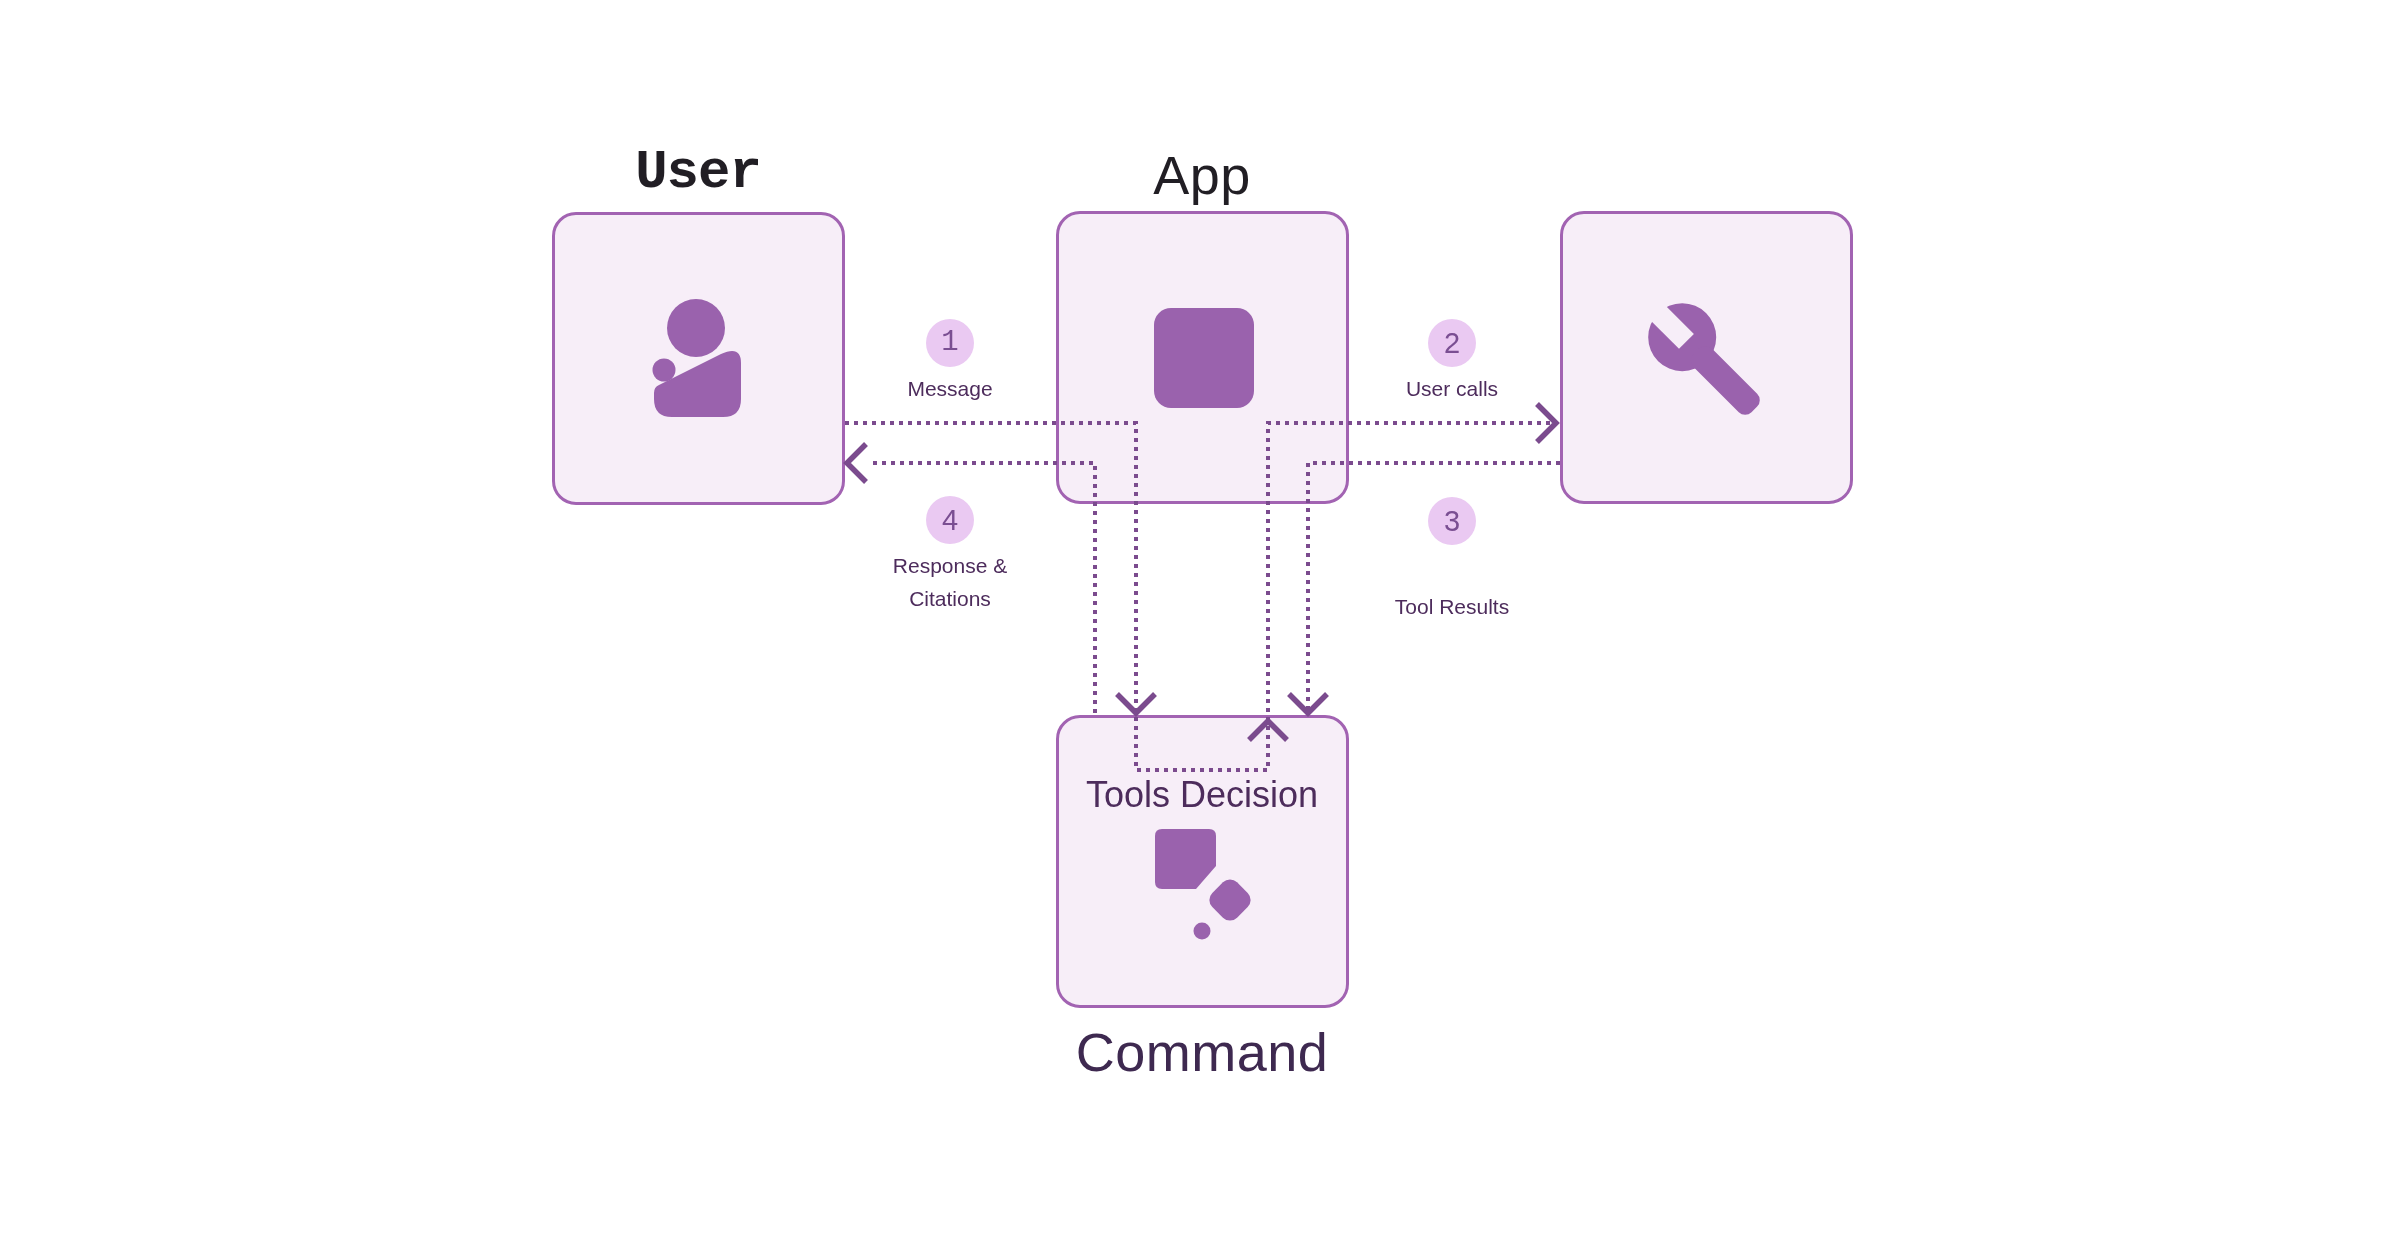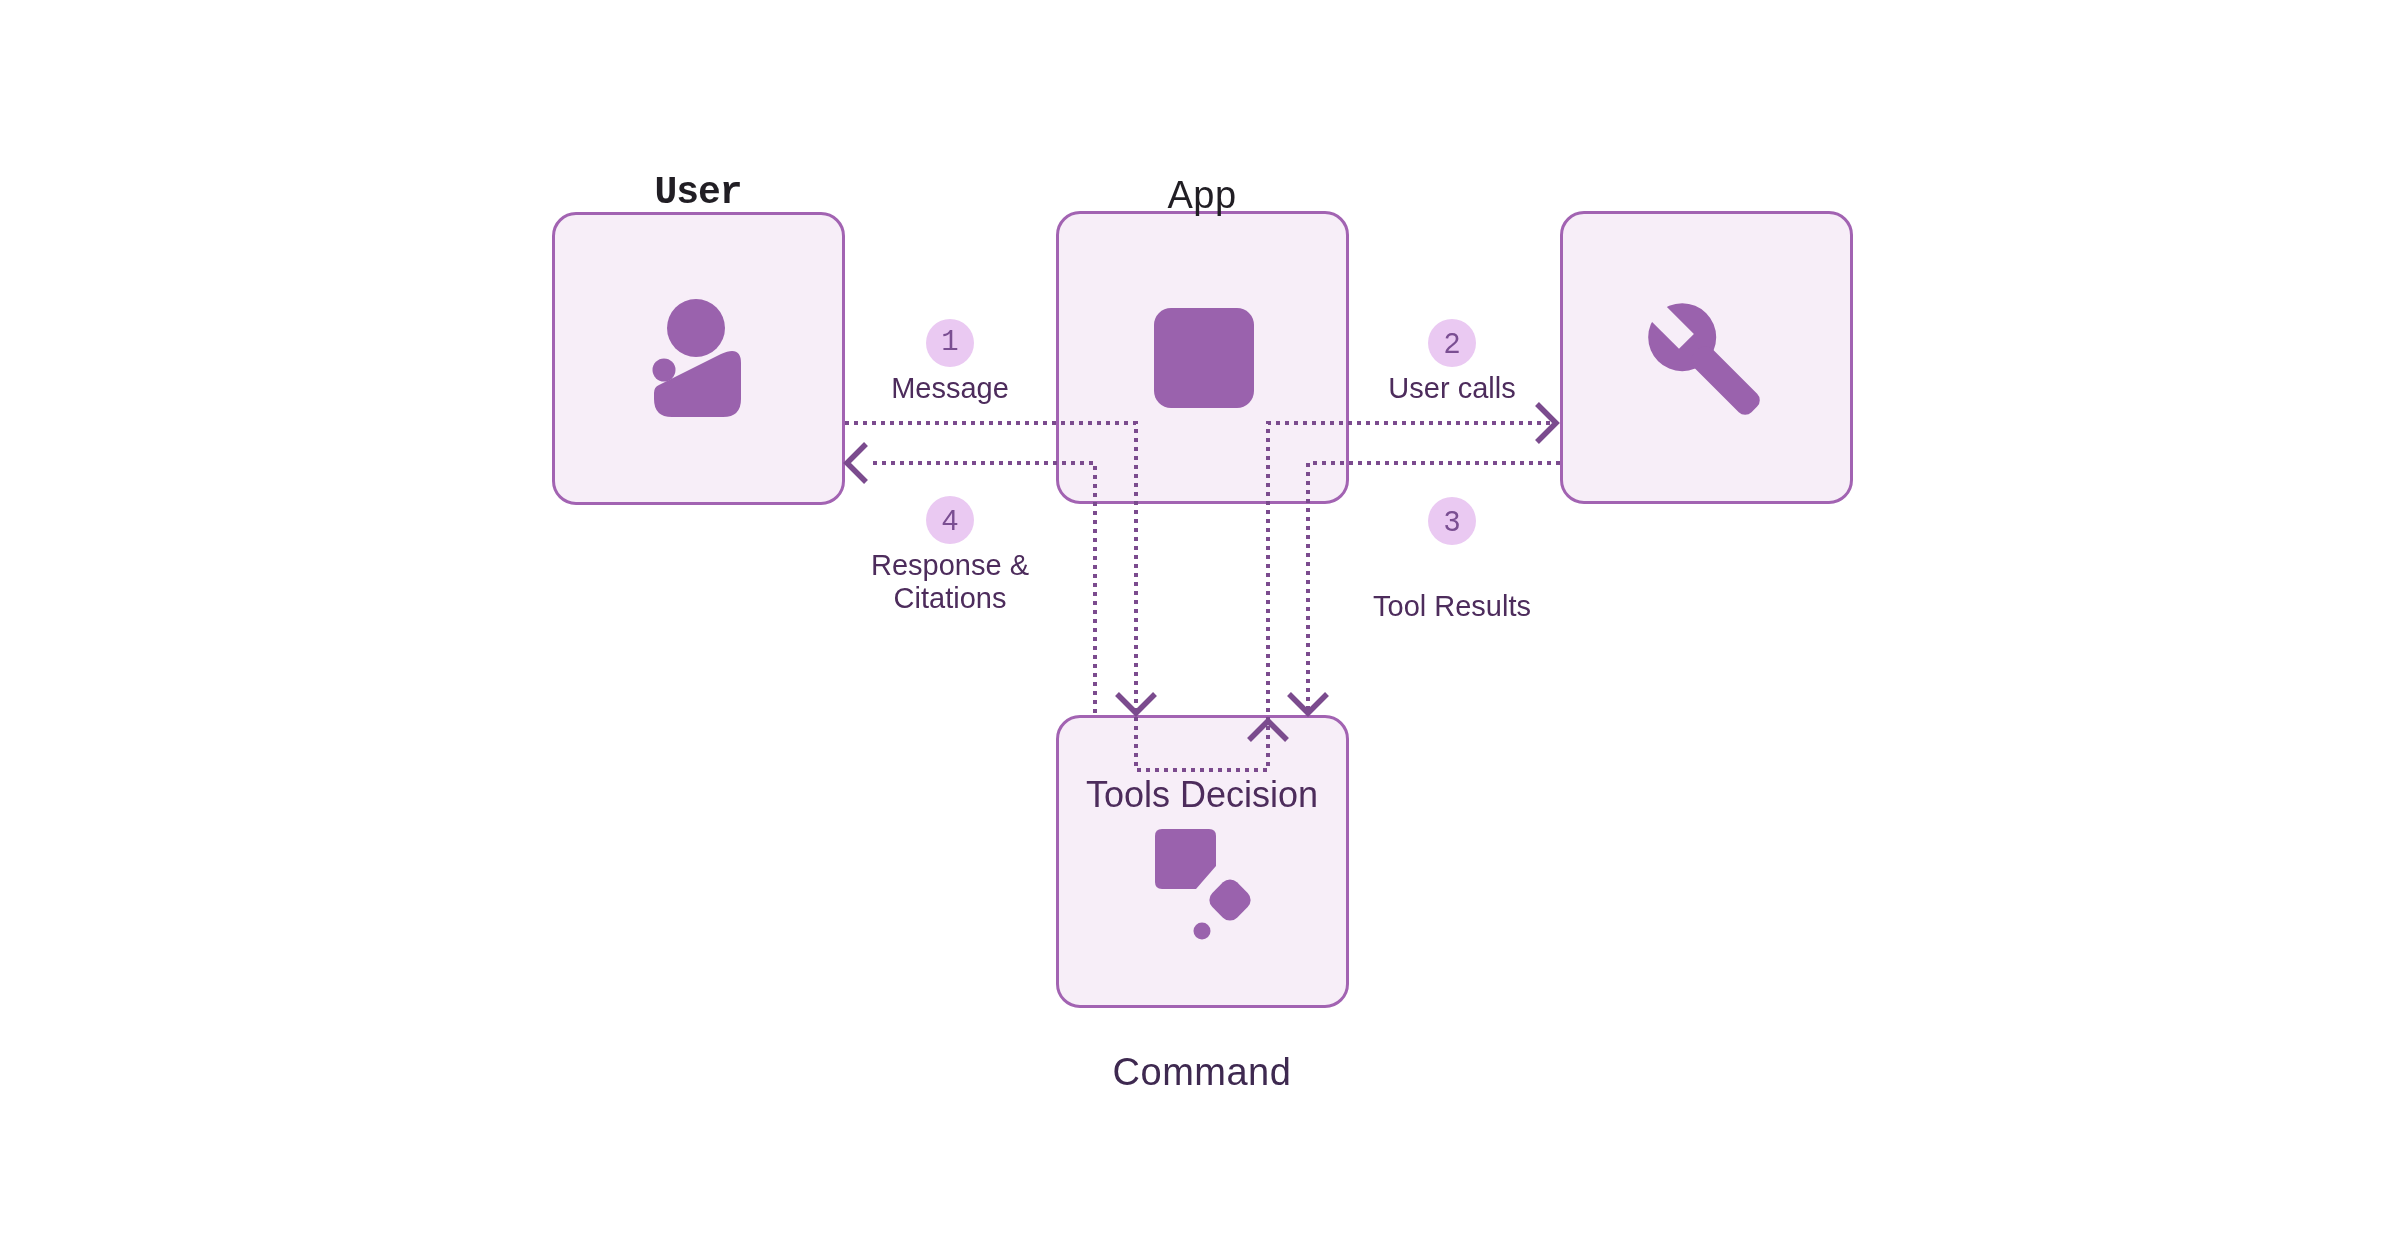--- a/index.html
+++ b/index.html
@@ -2,24 +2,24 @@
 <html><head>
 <meta charset="utf-8">
 <style>
   html,body{margin:0;padding:0;background:#ffffff;}
   .canvas{position:relative;width:2400px;height:1248px;background:#ffffff;overflow:hidden;
           font-family:"Liberation Sans", sans-serif;}
   .overlay{position:absolute;left:0;top:0;width:2400px;height:1248px;z-index:5;pointer-events:none;}
   .node-box{position:absolute;width:293px;height:293px;background:#f7eef8;border:3px solid #a263b2;
             border-radius:24px;box-sizing:border-box;z-index:2;}
   .node-icon{position:absolute;left:0;top:0;width:287px;height:287px;display:block;}
-  .node-title{position:absolute;width:320px;text-align:center;font-size:38px;font-weight:500;
-              color:#211e24;letter-spacing:0.5px;line-height:58px;z-index:6;margin-top:20px;}
+  .node-title{position:absolute;width:320px;text-align:center;font-size:54px;font-weight:500;
+              color:#211e24;letter-spacing:0.5px;line-height:58px;z-index:6;}
   .mono-title{font-family:"Liberation Mono", monospace;font-weight:700;letter-spacing:-1px;}
-  .flow-label{position:absolute;text-align:center;font-size:29px;line-height:33px;color:#4d2c5c;
+  .flow-label{position:absolute;text-align:center;font-size:21px;line-height:33px;color:#4d2c5c;
               font-weight:500;z-index:6;}
   .badge{position:absolute;width:48px;height:48px;border-radius:50%;background:#eac9f2;color:#7a4e92;
          font-size:29px;line-height:48px;text-align:center;z-index:6;}
   .badge.mono{font-family:"Liberation Mono", monospace;}
   .inner-label{position:absolute;left:1052px;top:779px;width:300px;text-align:center;font-size:36px;
                line-height:31px;color:#4d2c5c;font-weight:500;z-index:6;}
   .cmd-title{color:#3e2950;}
 </style>
 </head>
 <body>

